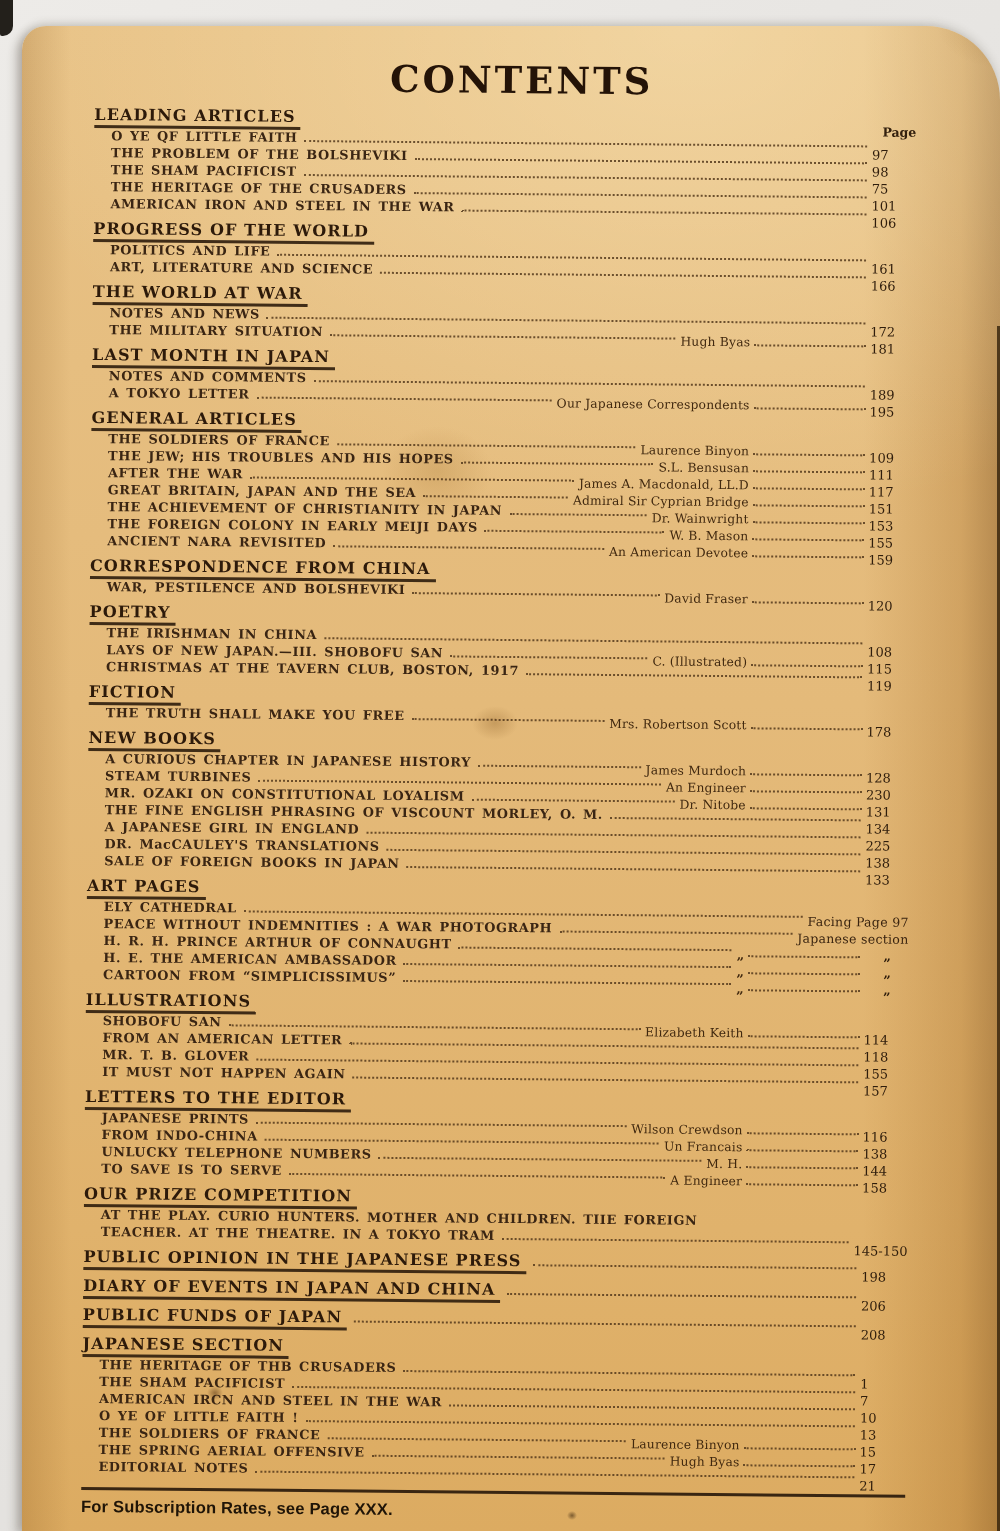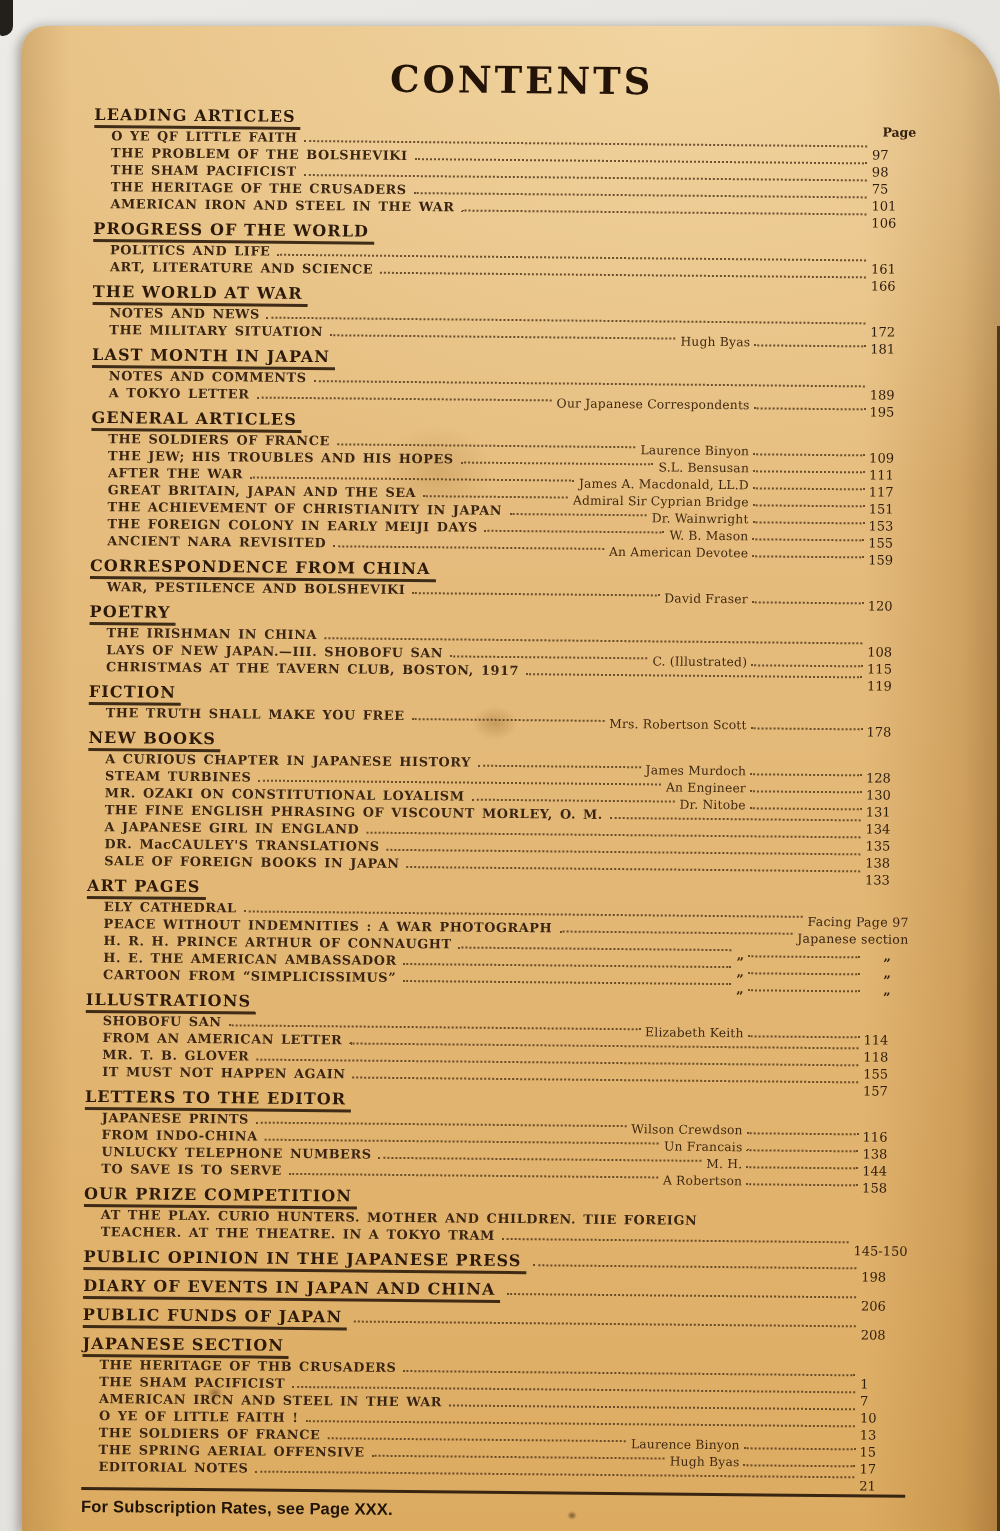--- a/index.html
+++ b/index.html
@@ -304,21 +304,21 @@
             <span class="lead2"></span>
             <span class="pnum">128</span>
           </span>
         </div>
         <div class="entry">
           <span class="etitle">STEAM TURBINES</span>
           <span class="tail">
             <span class="lead"></span>
             <span class="auth">An Engineer</span>
             <span class="lead2"></span>
-            <span class="pnum">130</span>
+            <span class="pnum">230</span>
           </span>
         </div>
         <div class="entry">
           <span class="etitle">MR. OZAKI ON CONSTITUTIONAL LOYALISM</span>
           <span class="tail">
             <span class="lead"></span>
             <span class="auth">Dr. Nitobe</span>
             <span class="lead2"></span>
             <span class="pnum">131</span>
           </span>
@@ -327,21 +327,21 @@
           <span class="etitle">THE FINE ENGLISH PHRASING OF VISCOUNT MORLEY, O. M.</span>
           <span class="tail">
             <span class="lead"></span>
             <span class="pnum">134</span>
           </span>
         </div>
         <div class="entry">
           <span class="etitle">A JAPANESE GIRL IN ENGLAND</span>
           <span class="tail">
             <span class="lead"></span>
-            <span class="pnum">135</span>
+            <span class="pnum">225</span>
           </span>
         </div>
         <div class="entry">
           <span class="etitle">DR. MacCAULEY'S TRANSLATIONS</span>
           <span class="tail">
             <span class="lead"></span>
             <span class="pnum">138</span>
           </span>
         </div>
         <div class="entry">
@@ -461,21 +461,21 @@
             <span class="lead"></span>
             <span class="auth">M. H.</span>
             <span class="lead2"></span>
             <span class="pnum">144</span>
           </span>
         </div>
         <div class="entry">
           <span class="etitle">TO SAVE IS TO SERVE</span>
           <span class="tail">
             <span class="lead"></span>
-            <span class="auth">A Robertson</span>
+            <span class="auth">A Engineer</span>
             <span class="lead2"></span>
             <span class="pnum">158</span>
           </span>
         </div>
       </div>
       <div class="section">
         <div class="heading-row">
           <span class="heading">OUR PRIZE COMPETITION</span>
         </div>
         <div class="fullline">AT THE PLAY.  CURIO HUNTERS.  MOTHER AND CHILDREN.  TIIE FOREIGN</div>

